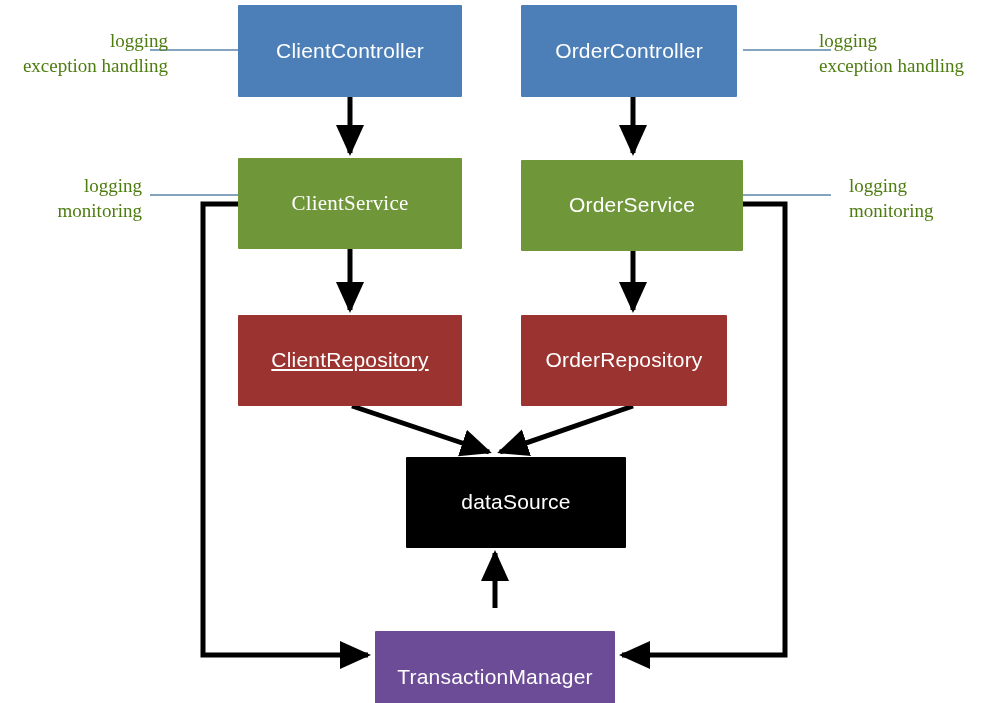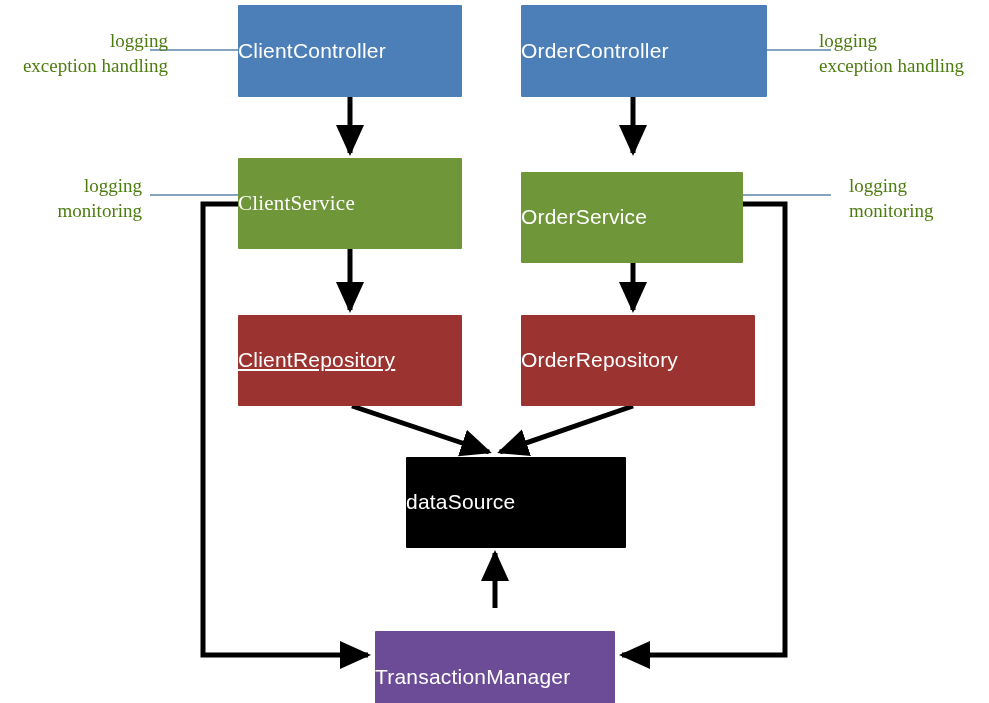--- a/index.html
+++ b/index.html
@@ -23,20 +23,21 @@
     left: 0;
     top: 0;
     width: 989px;
     height: 703px;
     pointer-events: none;
   }
   .node {
     position: absolute;
     display: flex;
     align-items: center;
+    justify-content: center;
     box-sizing: border-box;
     color: #ffffff;
     font-family: "Liberation Sans", sans-serif;
     font-size: 21px;
     font-weight: 400;
     letter-spacing: 0.2px;
     text-align: center;
     line-height: 1.15;
     border-radius: 1px;
     user-select: none;
@@ -89,37 +90,37 @@
 
     <path d="M238,204 L203,204 L203,655 L368,655" fill="none" stroke="#000000" stroke-width="5" marker-end="url(#arrowhead)"></path>
 
     <path d="M743,204 L785,204 L785,655 L622,655" fill="none" stroke="#000000" stroke-width="5" marker-end="url(#arrowhead)"></path>
   </svg>
 
   <div class="node" style="left:238px; top:5px; width:224px; height:92px; background:#4C7FB8;">
     <span>ClientController</span>
   </div>
 
-  <div class="node" style="left:521px; top:5px; width:246px; height:92px; background:#4C7FB8;">
+  <div class="node" style="left:521px; top:5px; width:216px; height:92px; background:#4C7FB8;">
     <span>OrderController</span>
   </div>
 
   <div class="node" style="left:238px; top:158px; width:224px; height:91px; background:#6F9639;font-family:Liberation Serif, serif;">
     <span>ClientService</span>
   </div>
 
-  <div class="node" style="left:521px; top:172px; width:222px; height:91px; background:#6F9639;">
+  <div class="node" style="left:521px; top:160px; width:222px; height:91px; background:#6F9639;">
     <span>OrderService</span>
   </div>
 
   <div class="node" style="left:238px; top:315px; width:224px; height:91px; background:#9B3430;text-decoration:underline;">
     <span>ClientRepository</span>
   </div>
 
-  <div class="node" style="left:521px; top:315px; width:234px; height:91px; background:#9B3430;">
+  <div class="node" style="left:521px; top:315px; width:206px; height:91px; background:#9B3430;">
     <span>OrderRepository</span>
   </div>
 
   <div class="node" style="left:385px; top:457px; width:220px; height:91px; background:#000000;margin-left:21px;">
     <span>dataSource</span>
   </div>
 
   <div class="node" style="left:375px; top:608px; width:240px; height:93px; background:#6D4C97;margin-top:23px;">
     <span>TransactionManager</span>
   </div>

